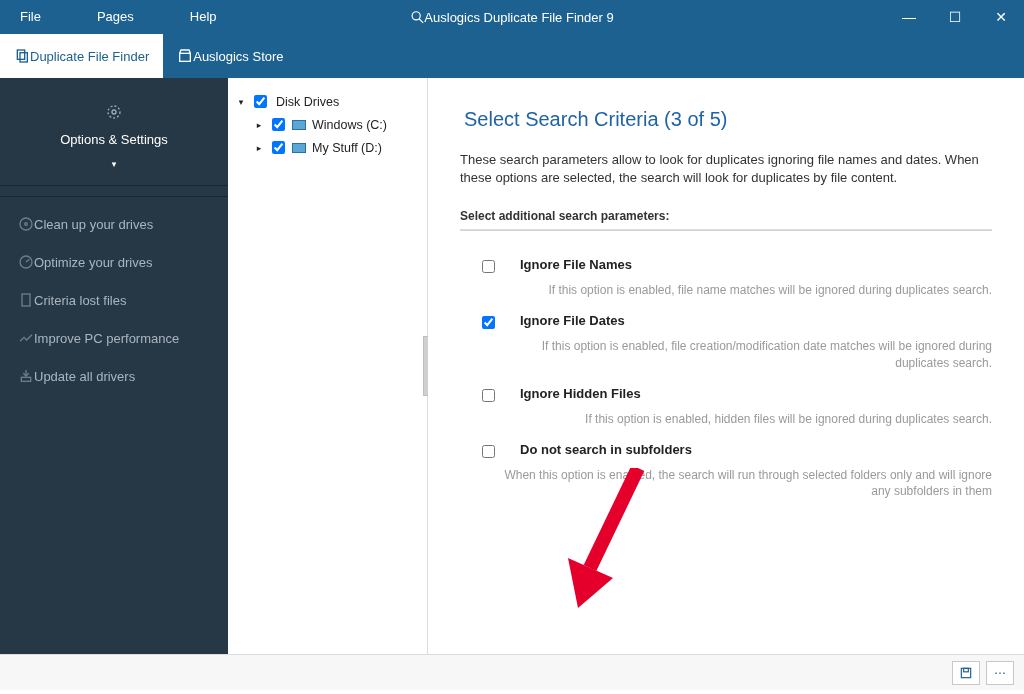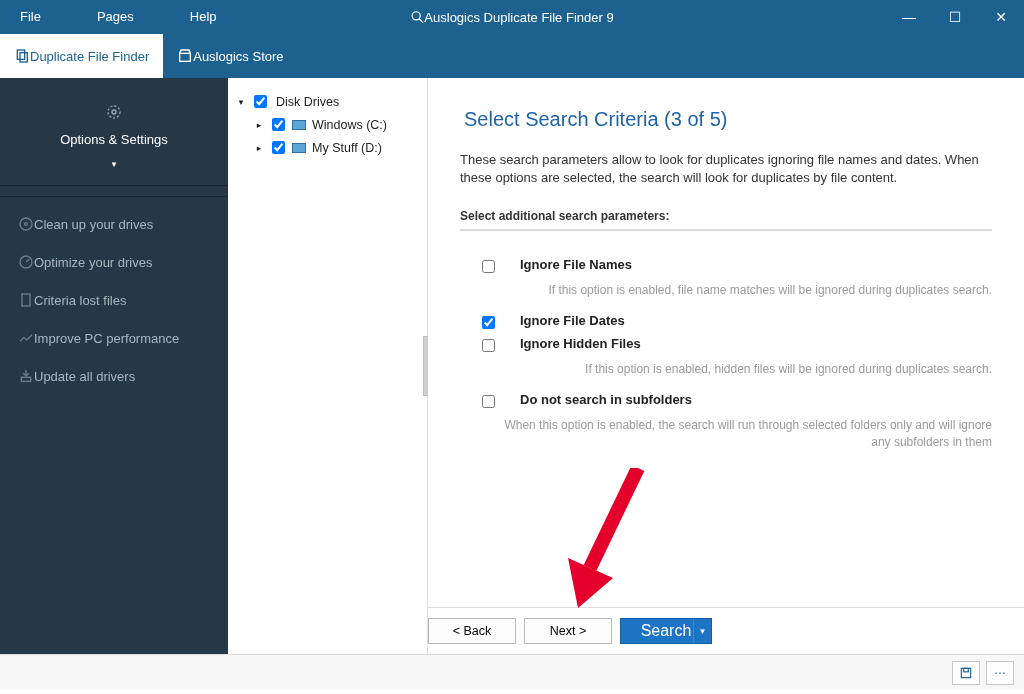--- a/index.html
+++ b/index.html
@@ -187,46 +187,39 @@
         <span>Ignore File Names</span>
       </label>
       <div class="help">If this option is enabled, file name matches will be ignored during duplicates search.</div>
     </div>
 
     <div class="opt">
       <label class="row">
         <input type="checkbox" checked="" style="">
         <span>Ignore File Dates</span>
       </label>
+      <div class="help">If this option is enabled, file creation/modification date matches will be ignored during duplicates search.</div>
     </div>
 
     <div class="opt">
       <label class="row">
         <input type="checkbox" style="">
         <span>Ignore Hidden Files</span>
       </label>
       <div class="help">If this option is enabled, hidden files will be ignored during duplicates search.</div>
     </div>
 
     <div class="opt">
       <label class="row">
         <input type="checkbox" style="">
         <span>Do not search in subfolders</span>
       </label>
       <div class="help">When this option is enabled, the search will run through selected folders only and will ignore any subfolders in them</div>
     </div>
 
-    <div class="wizbar">
-      <button>&lt; Back</button>
-      <button>Next &gt;</button>
-      <div class="search">
-        <span>Search</span>
-        <div class="split"></div>
-      </div>
-    </div>
 
     <svg class="arrow" style="left:130px; top:390px;" width="100" height="150" viewBox="0 0 100 150">
       <defs></defs>
       <line x1="80" y1="0" x2="32" y2="100" stroke="#e4002b" stroke-width="14"></line>
       <polygon points="10,90 55,110 20,140" fill="#e4002b"></polygon>
     </svg>
   </div>
 </div>
 
 <div class="statusbar">

